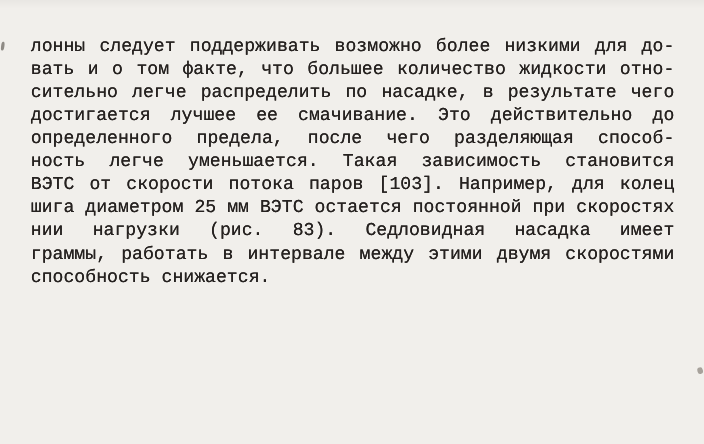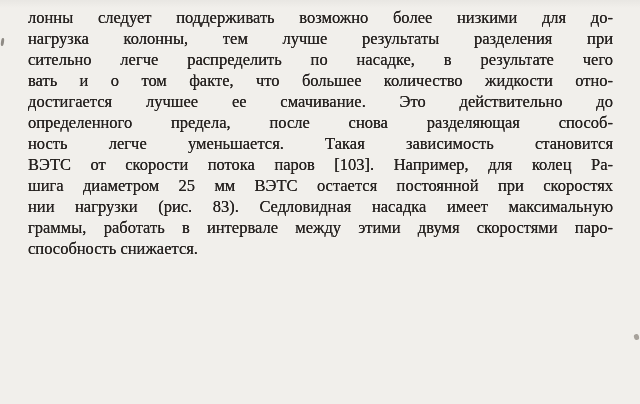--- a/index.html
+++ b/index.html
@@ -14,23 +14,23 @@
     position: relative;
     width: 640px;
     height: 404px;
     background: var(--paper);
     background-image: linear-gradient(to bottom, rgba(0,0,0,0.035), rgba(0,0,0,0) 8px);
     overflow: hidden;
   }
   .textblock {
     position: absolute;
     left: 28px;
-    top: 7px;
+    top: 31px;
     width: 585px;
-    font-family: Liberation Serif, serif;
+    font-family: Liberation Mono, monospace;
     font-size: 16.5px;
     color: var(--ink);
     text-shadow: 0 0 0.45px currentColor;
   }
   .line {
     height: 21px;
     line-height: 21px;
     text-align: justify;
     text-align-last: justify;
     overflow: hidden;
@@ -62,25 +62,24 @@
 </style>
 </head>
 <body>
 
 <div class="page">
   <span class="speck speck-left"></span>
   <span class="speck speck-right"></span>
 
   <div class="textblock">
     <div class="line">лонны следует поддерживать возможно более низкими для до-</div>
-    <div class="line">нагрузка колонны, тем лучше результаты разделения при</div>
+    <div class="line">вать и о том факте, что большее количество жидкости отно-</div>
     <div class="line">сительно легче распределить по насадке, в результате чего</div>
-    <div class="line">вать и о том факте, что большее количество жидкости отно-</div>
     <div class="line">достигается лучшее ее смачивание. Это действительно до</div>
-    <div class="line">определенного предела, после снова разделяющая способ-</div>
+    <div class="line">определенного предела, после чего разделяющая способ-</div>
     <div class="line">ность легче уменьшается. Такая зависимость становится</div>
     <div class="line">ВЭТС от скорости потока паров [103]. Например, для колец Ра-</div>
     <div class="line">шига диаметром 25 мм ВЭТС остается постоянной при скоростях</div>
     <div class="line">нии нагрузки (рис. 83). Седловидная насадка имеет максимальную</div>
     <div class="line">граммы, работать в интервале между этими двумя скоростями паро-</div>
     <div class="line last">способность снижается.</div>
   </div>
 </div>
 
 </body></html>

